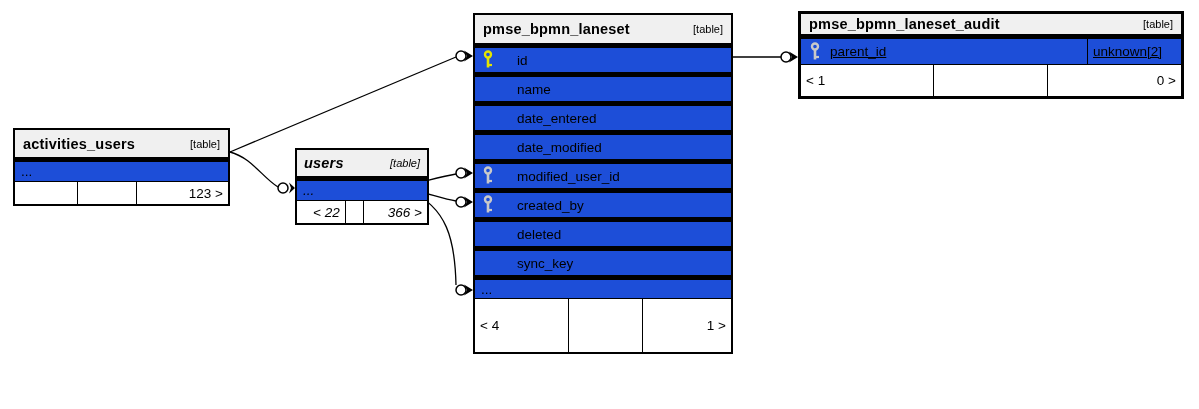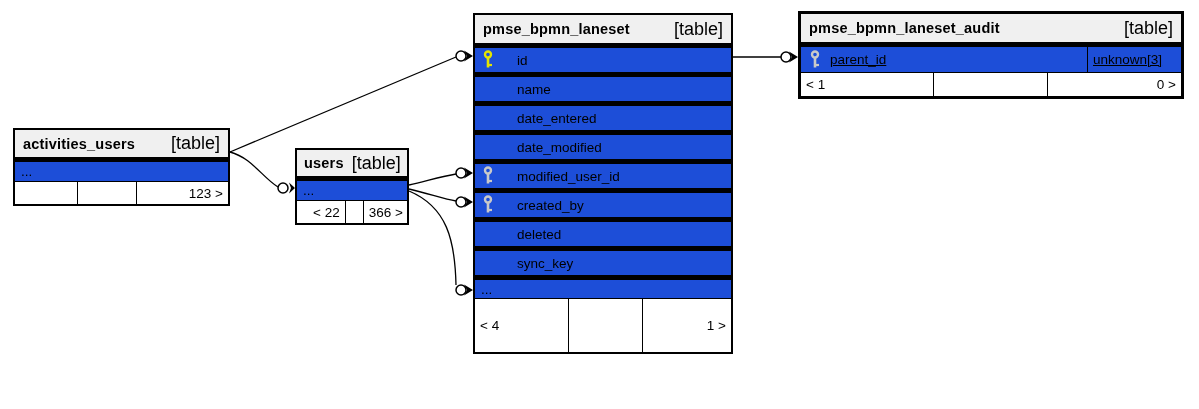--- a/index.html
+++ b/index.html
@@ -16,21 +16,21 @@
     display:flex;flex-direction:column;font-size:13.5px;
   }
   .table-box.focus{border-width:3px;}
 
   .tbl-header{
     background:var(--header-bg,#f0f0f0);
     display:flex;align-items:center;justify-content:space-between;
     padding:0 8px;flex:0 0 auto;
   }
   .tbl-title{font-weight:bold;font-size:14.5px;letter-spacing:0.2px;}
-  .tbl-badge{font-size:18px;font-weight:normal;padding-left:8px;}
+  .tbl-badge{font-size:11px;font-weight:normal;padding-left:8px;}
 
   .tbl-row{
     display:flex;align-items:center;border-top:5px solid #000000;
     padding:0 8px;flex:0 0 auto;background:#1d4ed8;
   }
   .key-slot{width:12px;display:flex;align-items:center;flex:0 0 auto;}
   .row-label{margin-left:22px;white-space:nowrap;}
   .row-label.tight{margin-left:8px;}
   .ellipsis-row{padding:0 6px;}
   .type-cell{
@@ -45,35 +45,35 @@
   .tbl-footer .cell.mid{border-left:1px solid #000;border-right:1px solid #000;}
   .tbl-footer .cell.right{justify-content:flex-end;flex:1 1 auto;}
 
   
   #tbl-activities{left:13px;top:128px;width:217px;height:78px;}
   #tbl-activities .tbl-header{height:27px;}
   #tbl-activities .ellipsis-row{height:24px;}
   #tbl-activities .cell.left{flex:0 0 62px;}
   #tbl-activities .cell.mid{flex:0 0 60px;}
 
-  #tbl-users{left:295px;top:148px;width:114px;height:77px;}
+  #tbl-users{left:295px;top:148px;width:134px;height:77px;font-style:italic;}
   #tbl-users .tbl-header{height:26px;padding:0 7px;}
   #tbl-users .ellipsis-row{height:24px;}
   #tbl-users .cell.left{flex:0 0 43px;padding-left:16px;}
   #tbl-users .cell.mid{flex:0 0 19px;}
 
   #tbl-laneset{left:473px;top:13px;width:260px;height:341px;}
   #tbl-laneset .tbl-header{height:28px;}
   #tbl-laneset .field-row{height:29px;}
   #tbl-laneset .ellipsis-row{height:23px;}
   #tbl-laneset .cell.left{flex:0 0 93px;}
   #tbl-laneset .cell.mid{flex:0 0 75px;}
 
   #tbl-audit{left:798px;top:11px;width:386px;height:88px;}
-  #tbl-audit .tbl-header{height:28px;}
+  #tbl-audit .tbl-header{height:20px;}
   #tbl-audit .field-row{height:30px;padding:0 0 0 9px;text-decoration:underline;}
   #tbl-audit .cell.left{flex:0 0 132px;}
   #tbl-audit .cell.mid{flex:0 0 115px;}
 
   .key-icon{display:block;}
   .key-primary{color:var(--key-primary,#e4e400);}
   .key-foreign{color:var(--key-foreign,#c9c9c9);}
 
   .footer-note{
     position:absolute;left:18px;top:374px;font-size:14.5px;color:#111;
@@ -234,21 +234,21 @@
     </div>
     <div class="tbl-row field-row">
       <span class="key-slot">
         <svg class="key-icon key-foreign" width="10" height="20" viewBox="0 0 10 20">
           <circle cx="5" cy="4.5" r="3" fill="none" stroke="currentColor" stroke-width="2.4"></circle>
           <line x1="5" y1="7.5" x2="5" y2="17.5" stroke="currentColor" stroke-width="2.6"></line>
           <line x1="5" y1="15" x2="9" y2="15" stroke="currentColor" stroke-width="2.2"></line>
         </svg>
       </span>
       <span class="row-label tight">parent_id</span>
-      <span class="type-cell">unknown[3]</span>
+      <span class="type-cell">unknown[2]</span>
     </div>
     <div class="tbl-footer">
       <div class="cell left">&lt; 1</div>
       <div class="cell mid"></div>
       <div class="cell right">0 &gt;</div>
     </div>
   </div>
 
 
 </div>

